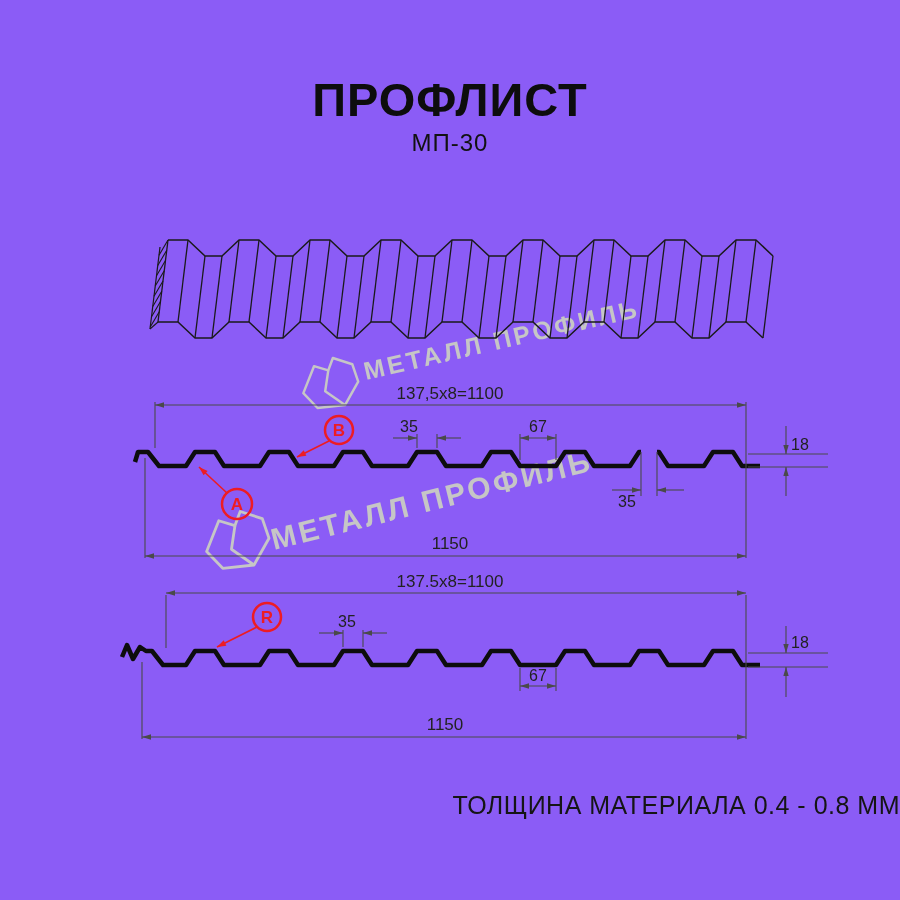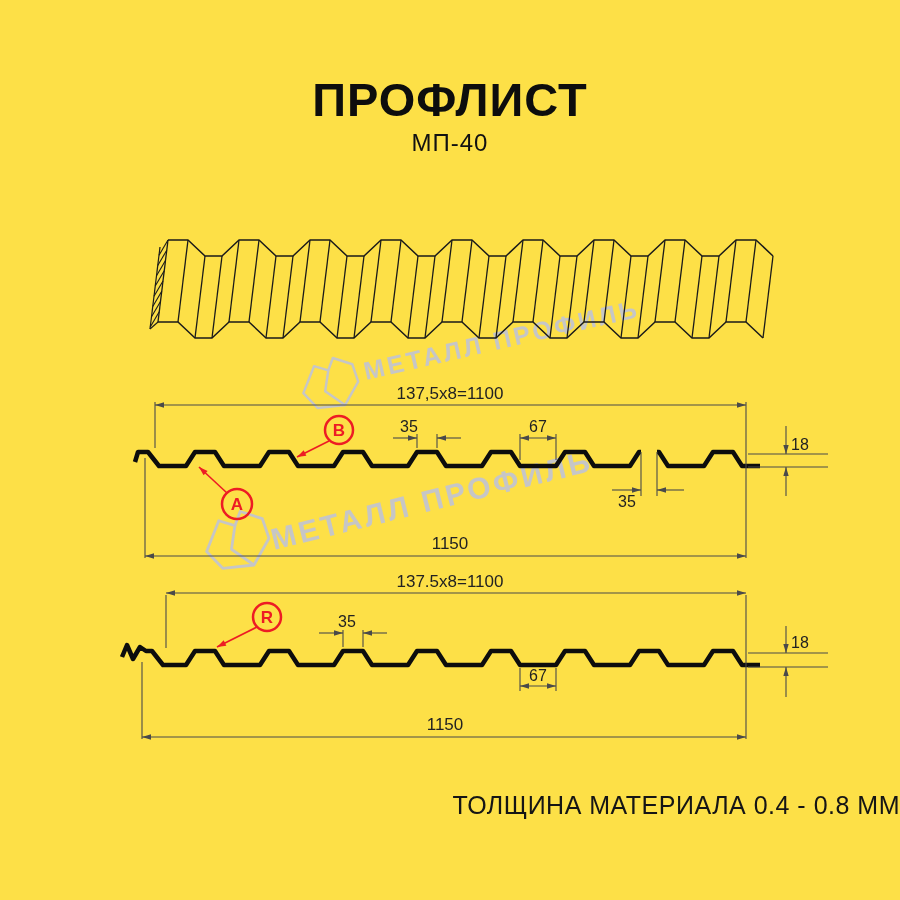--- a/index.html
+++ b/index.html
@@ -1,36 +1,36 @@
 <!DOCTYPE html>
 <html><head>
 <meta charset="utf-8">
 <style>
   html,body{margin:0;padding:0;background:#ffffff;}
-  #stage{position:relative;width:900px;height:900px;background:#fde047;overflow:hidden;
+  #stage{position:relative;width:900px;height:900px;background:#8b5cf6;overflow:hidden;
          font-family:"Liberation Sans", sans-serif;}
   .title{position:absolute;left:0;top:72px;width:900px;text-align:center;
          font-size:47px;font-weight:700;letter-spacing:1px;color:#0d0d0d;}
   .subtitle{position:absolute;left:0;top:129px;width:900px;text-align:center;
          font-size:24px;font-weight:400;letter-spacing:1px;color:#111;}
   .footer{position:absolute;left:0;top:791px;width:900px;text-align:right;
          font-size:25px;font-weight:400;letter-spacing:0.5px;color:#151515;}
   svg{position:absolute;left:0;top:0;}
   text.dim{font-family:"Liberation Sans", sans-serif;font-size:16px;fill:#222;}
   text.dim.big{font-size:17px;}
   text.redlab{font-family:"Liberation Sans", sans-serif;font-size:17px;font-weight:600;}
   text.wm{font-family:"Liberation Sans", sans-serif;font-weight:700;}
 </style>
 </head>
 <body>
 
 <div id="stage">
 
   <div class="title">ПРОФЛИСТ</div>
-  <div class="subtitle">МП-40</div>
+  <div class="subtitle">МП-30</div>
 
   <svg id="dwg" width="900" height="900" viewBox="0 0 900 900">
 
     <g>
       <g transform="translate(294,362) rotate(-10) scale(0.95)" fill="none" stroke="#c6c6c6" stroke-width="2.6" stroke-linejoin="round">
         <path d="M4,34 L20,8 L34,15 L41,3 L60,13 L63,32 L45,54 L16,52 Z"></path>
         <path d="M34,15 L27,36 L45,54"></path>
       </g>
       <text class="wm" x="366" y="380" transform="rotate(-13 366 380)" font-size="25" letter-spacing="3" fill="#c6c6c6">МЕТАЛЛ ПРОФИЛЬ</text>
     </g>

